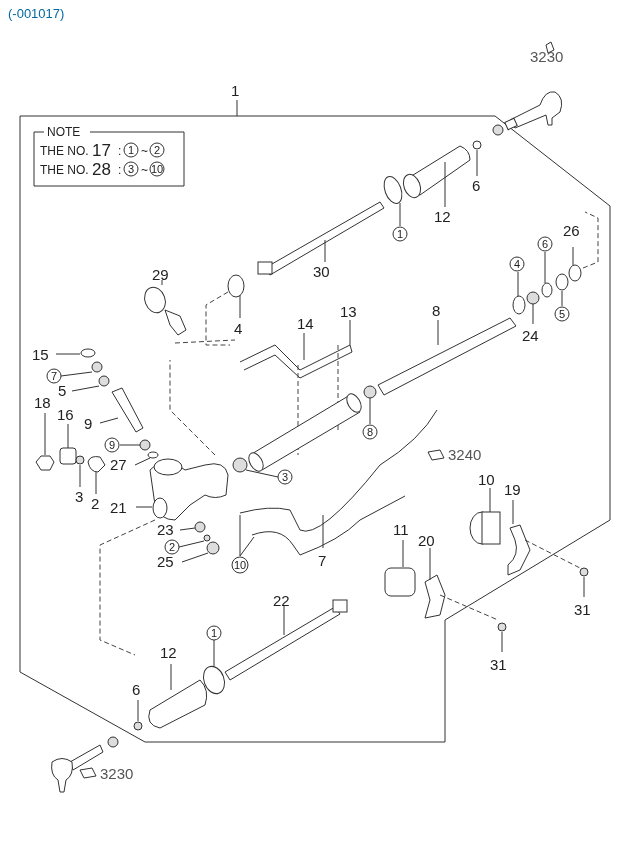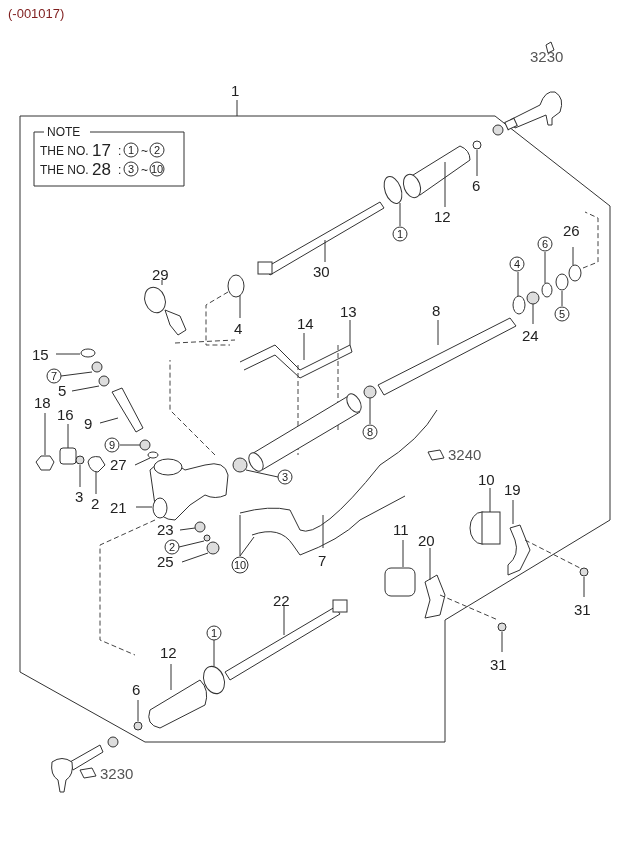--- a/index.html
+++ b/index.html
@@ -1,19 +1,19 @@
 <!DOCTYPE html>
 <html><head>
 <meta charset="utf-8">
 <style>
   html, body { margin: 0; padding: 0; background: #ffffff; }
   body { width: 621px; height: 848px; position: relative; overflow: hidden;
          font-family: "Liberation Sans", sans-serif; color: #222; }
   #diagram { position: absolute; left: 0; top: 0; }
-  .hdr { position: absolute; left: 8px; top: 6px; font-size: 13px; color: #7f1d1d; }
+  .hdr { position: absolute; left: 8px; top: 6px; font-size: 13px; color: #0369a1; }
   .lbl { font-family: "Liberation Sans", sans-serif; font-size: 15px; fill: #222; }
   .lbl-ref { font-family: "Liberation Sans", sans-serif; font-size: 15px; fill: #555; }
   .note-t { font-family: "Liberation Sans", sans-serif; font-size: 12px; fill: #222; }
   .note-big { font-family: "Liberation Sans", sans-serif; font-size: 17px; fill: #222; }
   .circ-t { font-family: "Liberation Sans", sans-serif; font-size: 11px; fill: #222; text-anchor: middle; }
   .line { stroke: #333; stroke-width: 1; fill: none; }
   .dash { stroke: #444; stroke-width: 1; fill: none; stroke-dasharray: 5 3; }
   .part { stroke: #333; stroke-width: 1; fill: #fff; }
   .partg { stroke: #333; stroke-width: 1; fill: #ddd; }
 </style>

